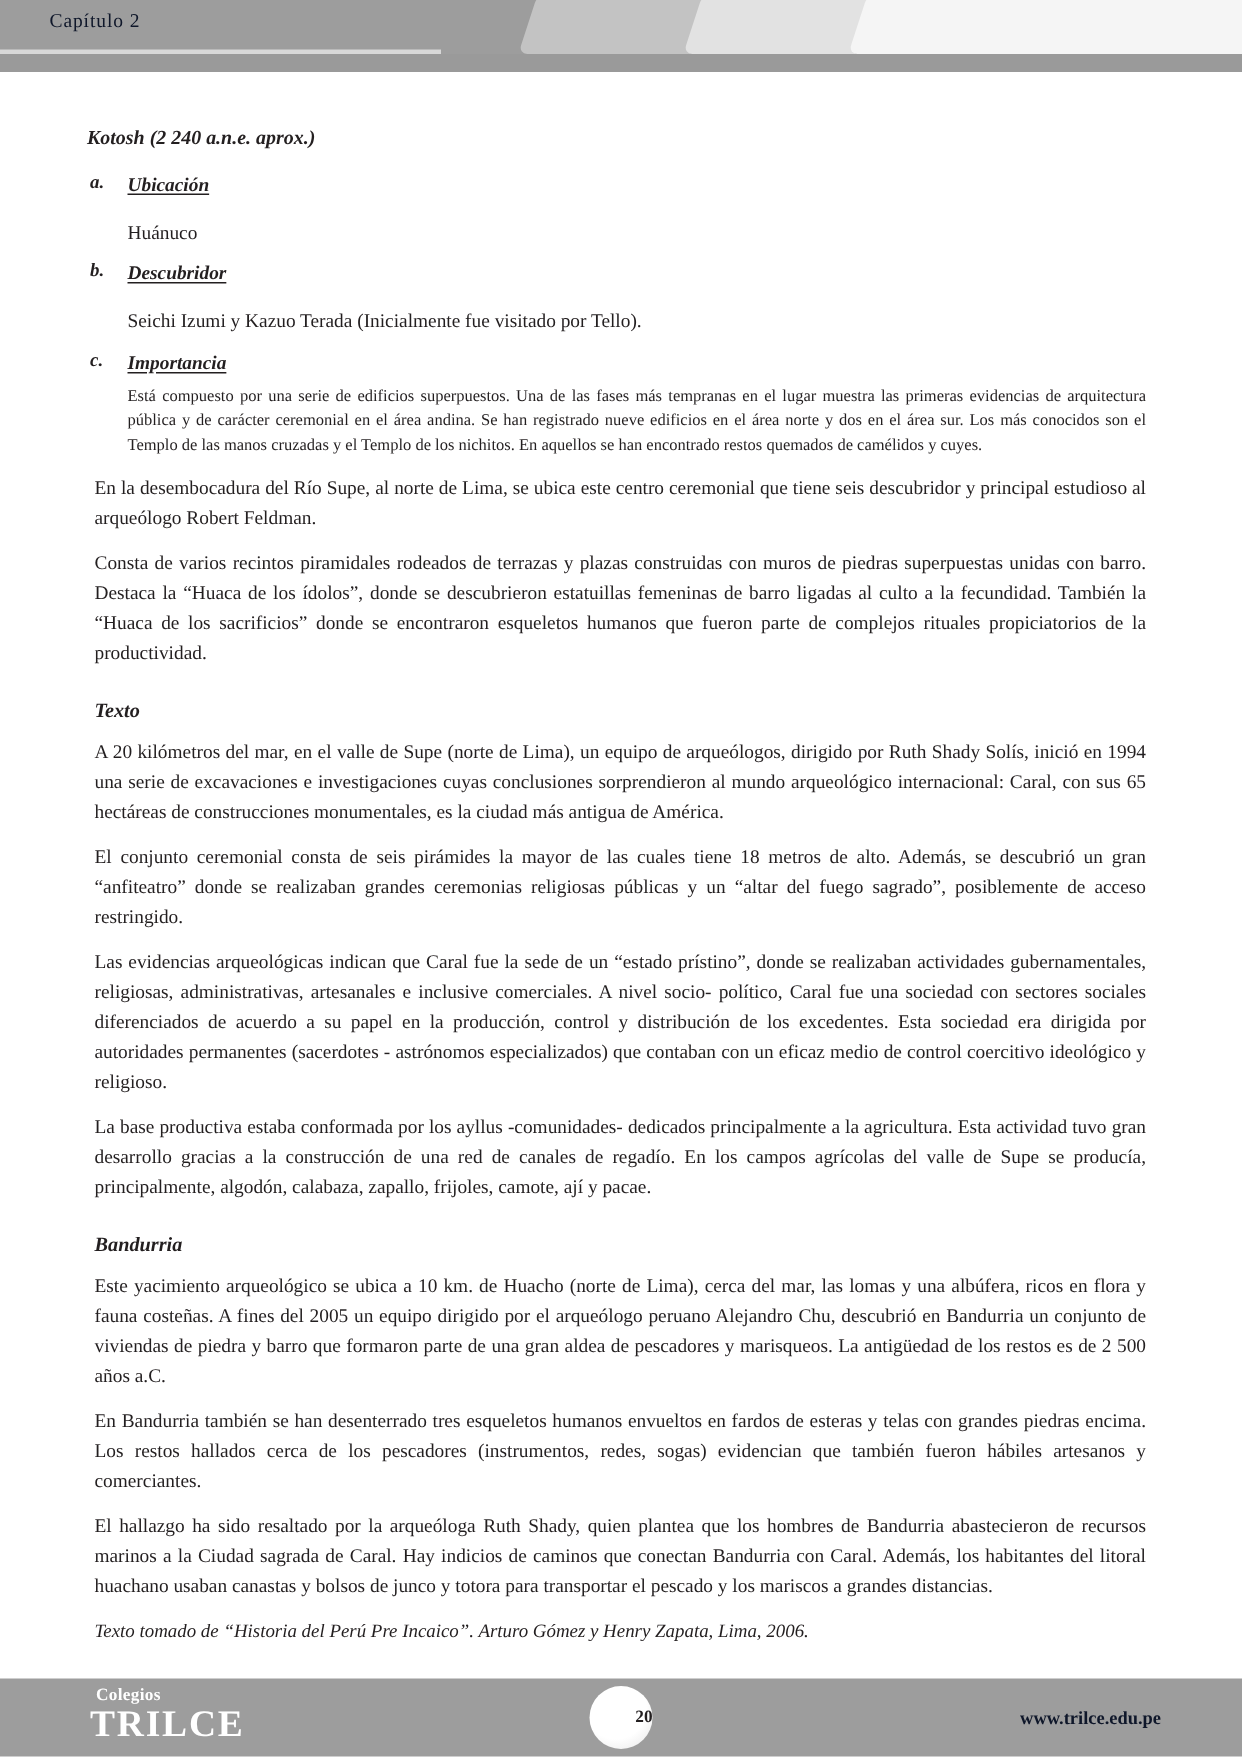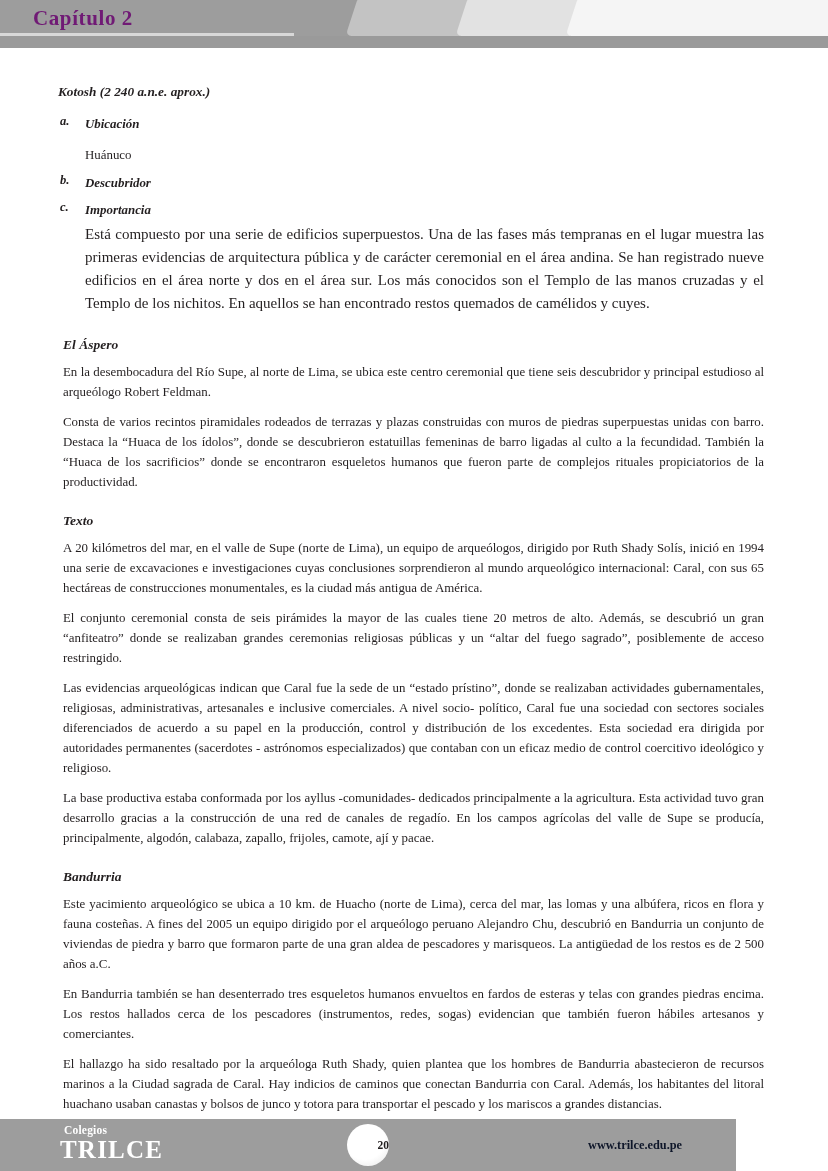--- a/index.html
+++ b/index.html
@@ -50,24 +50,24 @@
     top: 36px;
     width: 828px;
     height: 12px;
     background: #9a9a9a;
   }
   .chapter-title {
     position: absolute;
     left: 33px;
     top: 6px;
     font-family: "Liberation Serif", serif;
-    font-weight: bold;
-    font-size: 21px;
+    font-weight: normal;
+    font-size: 13px;
     letter-spacing: 0.6px;
-    color: #701a75;
+    color: #0f172a;
     z-index: 4;
   }
 
   
   .content {
     position: absolute;
     left: 0;
     top: 48px;
     width: 828px;
   }
@@ -101,32 +101,33 @@
     top: 0;
     font-size: 12.6px;
     font-weight: bold;
     font-style: italic;
   }
   .lettered .lbl {
     display: inline-block;
     font-size: 12.9px;
     font-weight: bold;
     font-style: italic;
+    text-decoration: underline;
     text-underline-offset: 2px;
   }
   .lettered .sub {
     display: block;
     margin-top: 14px;
     font-size: 12.9px;
     line-height: 1.42;
   }
   .lettered .subpara {
     display: block;
     margin-top: 5px;
-    font-size: 15px;
+    font-size: 11px;
     line-height: 1.52;
     text-align: justify;
   }
 
   h4.section-head {
     margin: 22px 0 9px 0;
     font-size: 13.5px;
     font-weight: bold;
     font-style: italic;
     color: #231f20;
@@ -149,21 +150,21 @@
     font-style: italic;
     line-height: 1.5;
     padding-left: 5px;
   }
 
   
   .page-footer {
     position: absolute;
     left: 0;
     bottom: 0;
-    width: 736px;
+    width: 828px;
     height: 52px;
     background: #9d9d9d;
   }
   .footer-logo {
     position: absolute;
     left: 60px;
     top: 5px;
     color: #ffffff;
     font-family: "Liberation Serif", serif;
   }
@@ -231,35 +232,35 @@
 
     <ul class="lettered">
       <li>
         <span class="ltr">a.</span>
         <span class="lbl">Ubicación</span>
         <span class="sub">Huánuco</span>
       </li>
       <li>
         <span class="ltr">b.</span>
         <span class="lbl">Descubridor</span>
+        <span class="sub">Seichi Izumi y Kazuo Terada (Inicialmente fue visitado por Tello).</span>
       </li>
       <li>
         <span class="ltr">c.</span>
         <span class="lbl">Importancia</span>
         <span class="subpara">Está compuesto por una serie de edificios superpuestos. Una de las fases más tempranas en el lugar muestra las primeras evidencias de arquitectura pública y de carácter ceremonial en el área andina. Se han registrado nueve edificios en el área norte y dos en el área sur. Los más conocidos son el Templo de las manos cruzadas y el Templo de los nichitos. En aquellos se han encontrado restos quemados de camélidos y cuyes.</span>
       </li>
     </ul>
 
-    <h4 class="section-head">El Áspero</h4>
     <p class="para">En la desembocadura del Río Supe, al norte de Lima, se ubica este centro ceremonial que tiene seis descubridor y principal estudioso al arqueólogo Robert Feldman.</p>
     <p class="para">Consta de varios recintos piramidales rodeados de terrazas y plazas construidas con muros de piedras superpuestas unidas con barro. Destaca la “Huaca de los ídolos”, donde se descubrieron estatuillas femeninas de barro ligadas al culto a la fecundidad. También la “Huaca de los sacrificios” donde se encontraron esqueletos humanos que fueron parte de complejos rituales propiciatorios de la productividad.</p>
 
     <h4 class="section-head tight">Texto</h4>
     <p class="para">A 20 kilómetros del mar, en el valle de Supe (norte de Lima), un equipo de arqueólogos, dirigido por  Ruth Shady Solís, inició en 1994 una serie de excavaciones e investigaciones cuyas conclusiones sorprendieron al mundo arqueológico internacional: Caral, con sus 65 hectáreas de construcciones monumentales, es la ciudad más antigua de América.</p>
-    <p class="para">El conjunto ceremonial consta de seis pirámides la mayor de las cuales tiene 20 metros de alto. Además, se descubrió un gran “anfiteatro” donde se realizaban grandes ceremonias religiosas públicas y un “altar del fuego sagrado”, posiblemente de acceso restringido.</p>
+    <p class="para">El conjunto ceremonial consta de seis pirámides la mayor de las cuales tiene 18 metros de alto. Además, se descubrió un gran “anfiteatro” donde se realizaban grandes ceremonias religiosas públicas y un “altar del fuego sagrado”, posiblemente de acceso restringido.</p>
     <p class="para">Las evidencias arqueológicas indican que Caral fue la sede de un “estado prístino”, donde se realizaban actividades gubernamentales, religiosas, administrativas, artesanales e inclusive comerciales. A nivel socio- político, Caral fue una sociedad con sectores sociales diferenciados de acuerdo a su papel en la producción, control y distribución de los excedentes. Esta sociedad era dirigida por autoridades permanentes (sacerdotes - astrónomos especializados) que contaban con un eficaz medio de control coercitivo ideológico y religioso.</p>
     <p class="para">La base productiva estaba conformada por los ayllus -comunidades- dedicados principalmente a la agricultura. Esta actividad tuvo gran desarrollo gracias a la construcción de una red de canales de regadío. En los campos agrícolas del valle de Supe se producía, principalmente, algodón, calabaza, zapallo, frijoles, camote, ají y pacae.</p>
 
     <h4 class="section-head tight">Bandurria</h4>
     <p class="para">Este yacimiento arqueológico se ubica a 10 km. de Huacho (norte de Lima), cerca del mar, las lomas y una albúfera, ricos en flora y fauna costeñas. A fines del 2005 un equipo dirigido por el arqueólogo peruano Alejandro Chu, descubrió en Bandurria un conjunto de viviendas de piedra y barro que formaron parte de una gran aldea de pescadores y marisqueos. La antigüedad de los restos es de 2 500 años a.C.</p>
     <p class="para">En Bandurria también se han desenterrado tres esqueletos humanos envueltos en fardos de esteras y telas con grandes piedras encima. Los restos hallados cerca de los pescadores (instrumentos, redes, sogas) evidencian que también fueron hábiles artesanos y comerciantes.</p>
     <p class="para">El hallazgo ha sido resaltado por la arqueóloga Ruth Shady, quien plantea que los hombres de Bandurria abastecieron de recursos marinos a la Ciudad sagrada de Caral. Hay indicios de caminos que conectan Bandurria con Caral. Además, los habitantes del litoral huachano usaban canastas y bolsos de junco y totora para transportar el pescado y los mariscos a grandes distancias.</p>
 
     <p class="source">Texto tomado de “Historia del Perú Pre Incaico”. Arturo Gómez y Henry Zapata, Lima, 2006.</p>
   </div>

